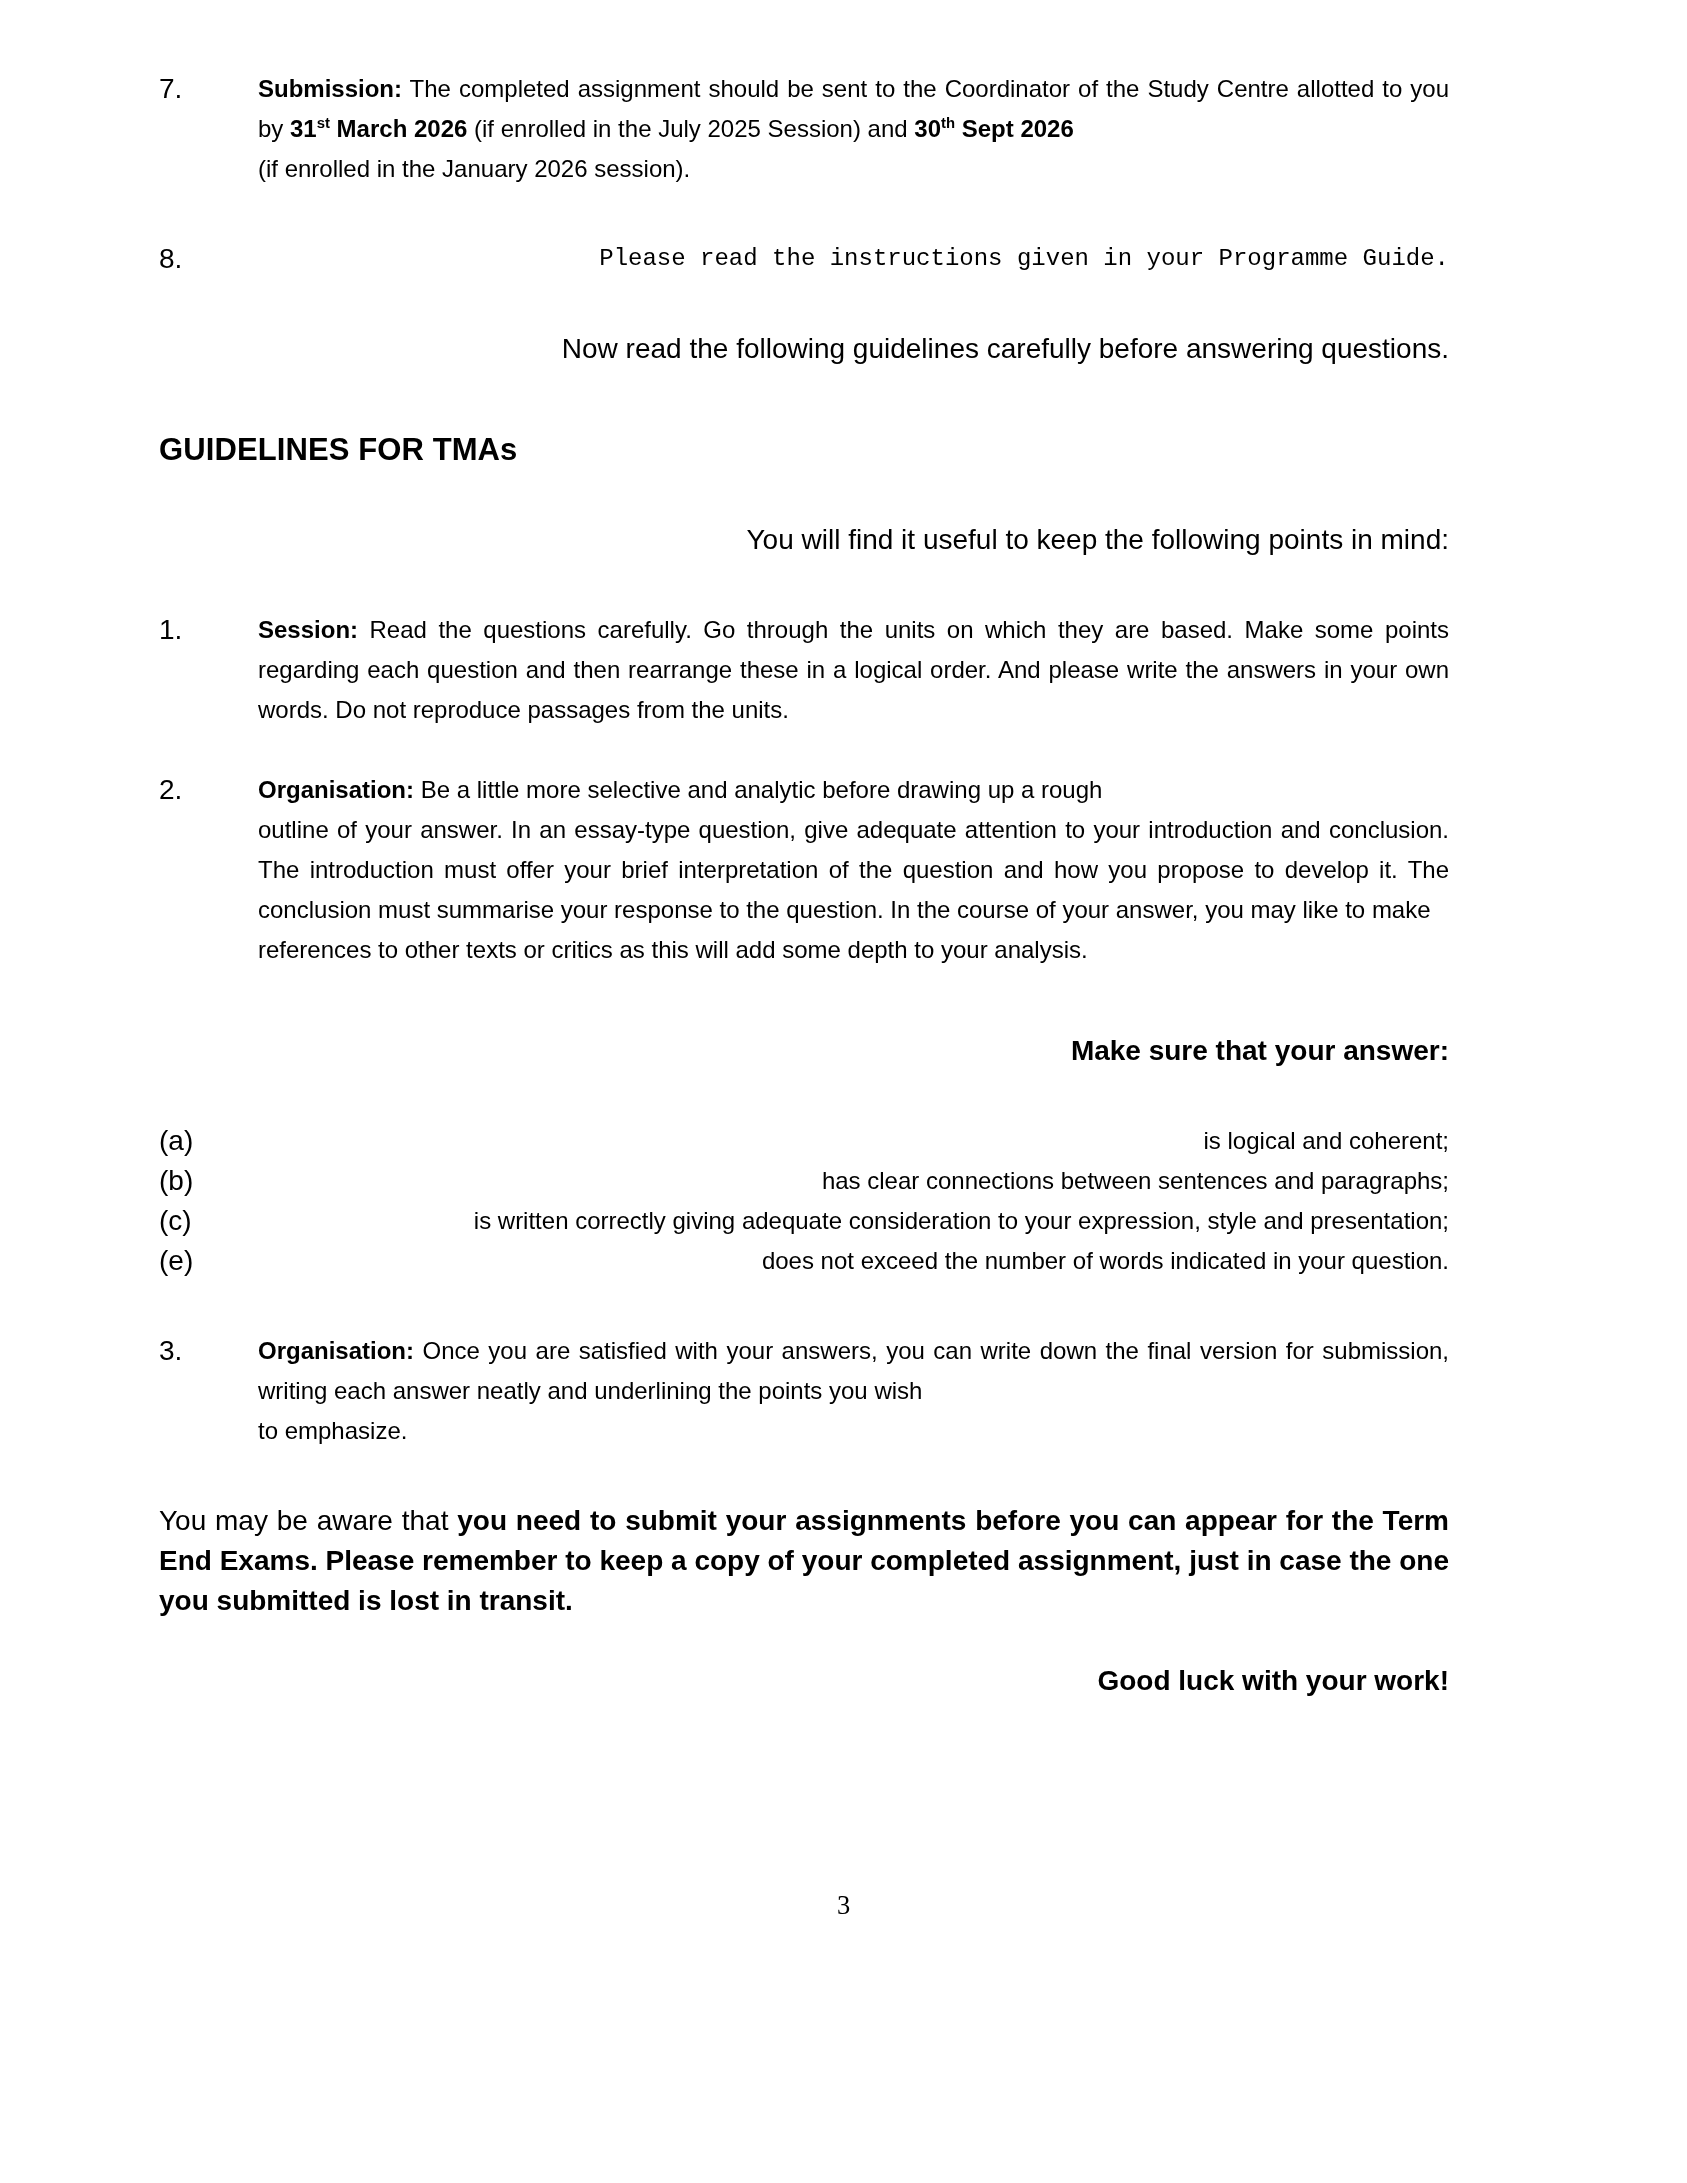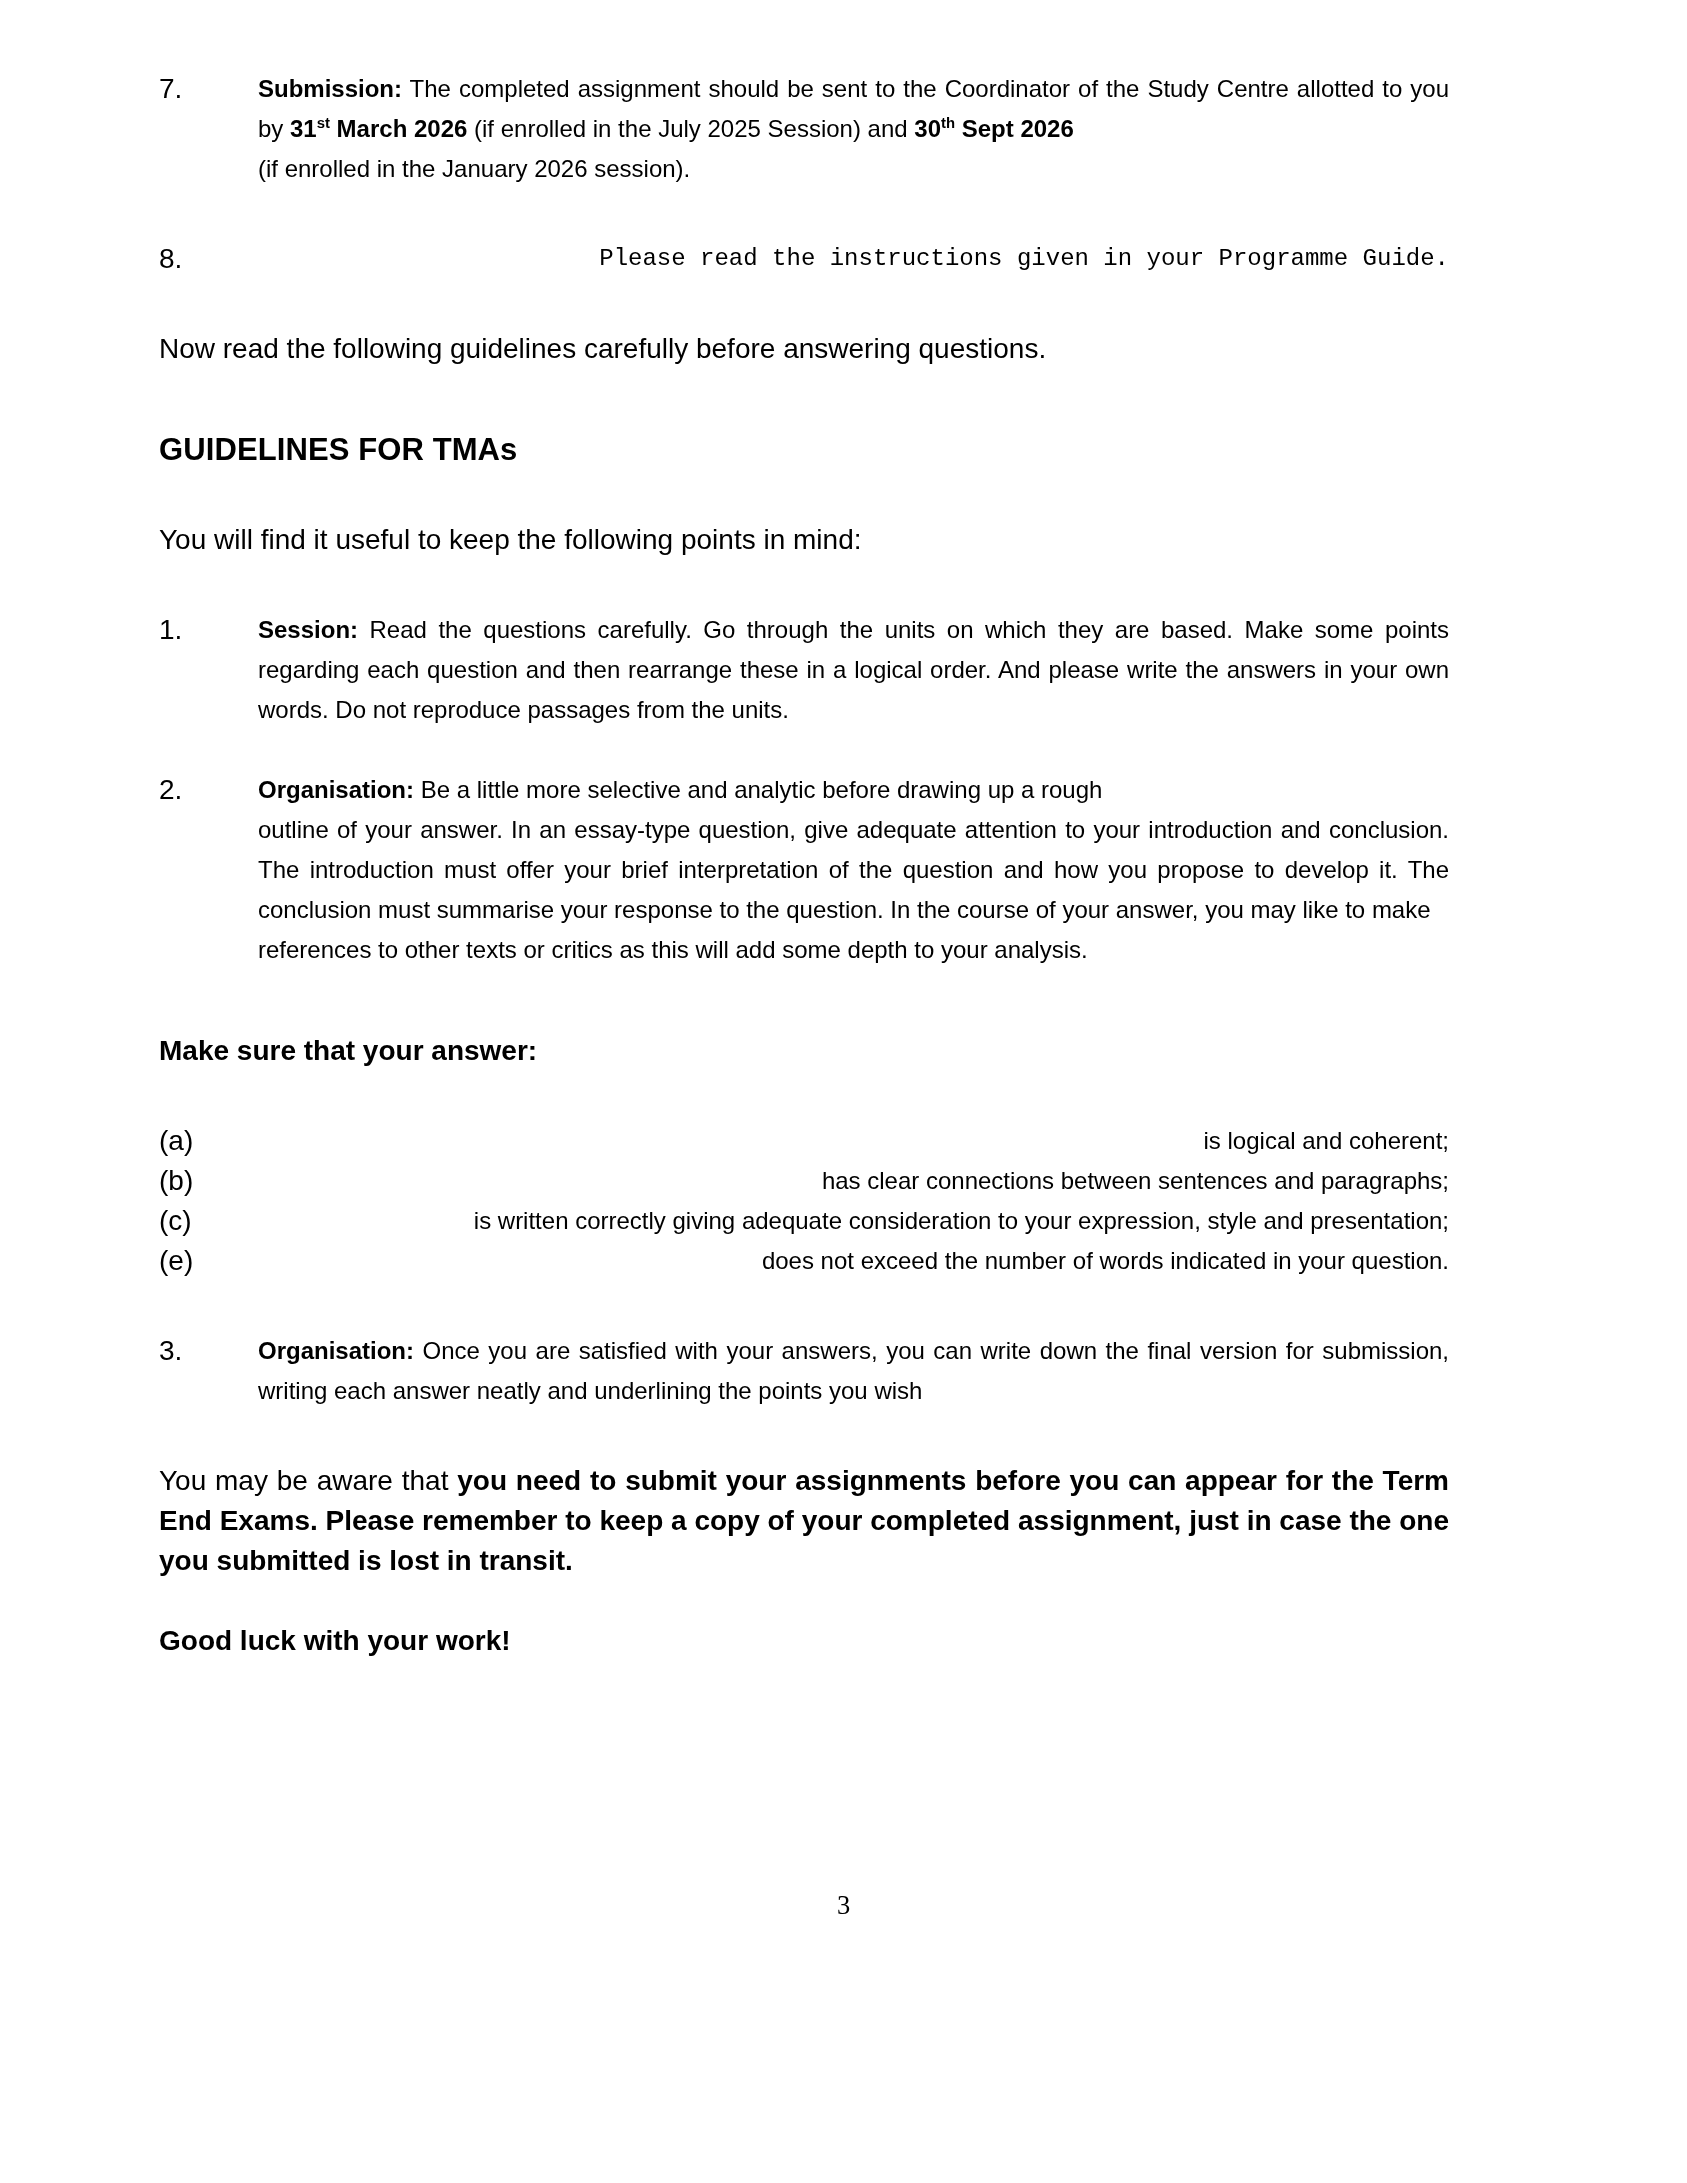--- a/index.html
+++ b/index.html
@@ -54,21 +54,21 @@
     display: block;
   }
 
   .para {
     font-size: 28px;
     line-height: 40px;
     text-align: justify;
     text-justify: inter-word;
   }
   .para.left {
-    text-align: left;
+    text-align: right;
   }
 
   b, .bold { font-weight: bold; }
 
   sup {
     font-size: 0.62em;
     vertical-align: super;
     line-height: 0;
   }
 
@@ -163,21 +163,21 @@
       <div class="item">
         <div class="marker">(e)</div>
         <div class="item-body">does not exceed the number of words indicated in your question.</div>
       </div>
     </div>
 
     <div class="gap-lg"></div>
 
     <div class="item">
       <div class="marker">3.</div>
-      <div class="item-body"><b>Organisation:</b><span> Once you are satisfied with your answers, you can write down the final version for submission, writing each answer neatly and underlining the points you wish</span></div>
+      <div class="item-body"><b>Organisation:</b><span> Once you are satisfied with your answers, you can write down the final version for submission, writing each answer neatly and underlining the points you wish</span><span class="lastline">to emphasize.</span></div>
     </div>
 
     <div class="gap-lg"></div>
 
     <div class="para"><span>You may be aware that </span><b>you need to submit your assignments before you can appear for the Term End Exams.  Please remember to keep a copy of your completed assignment, just in case the one you submitted is lost in transit.</b></div>
 
     <div class="gap-md"></div>
 
     <div class="para left bold">Good luck with your work!</div>
 

